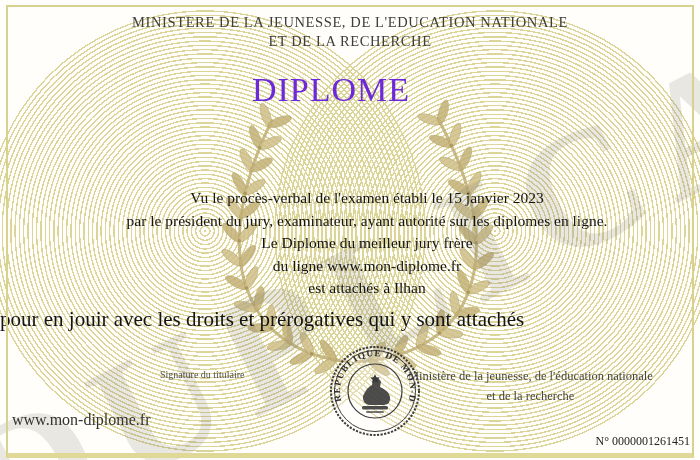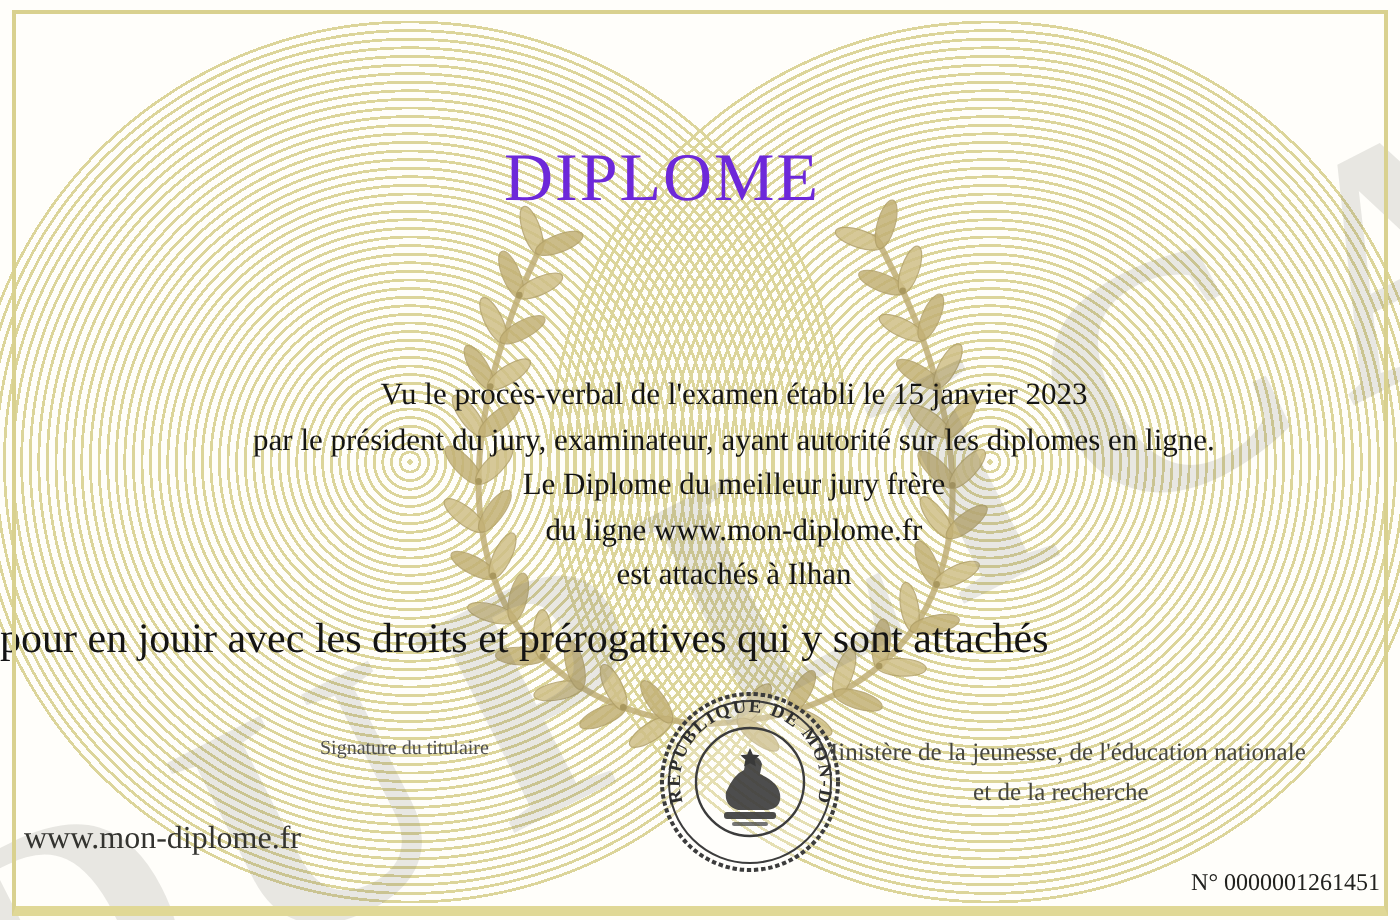--- a/index.html
+++ b/index.html
@@ -138,20 +138,24 @@
         <ellipse cx="11" cy="0" rx="12.5" ry="4.4" fill="#cfbf88" opacity="0.85" stroke="#b1a068" stroke-width="0.6" transform="translate(249.34889221191406,33.34158706665039) rotate(-70.6646877621698)"></ellipse>
         <circle cx="249.34889221191406" cy="33.34158706665039" r="1.6" fill="#a8975e"></circle>
         <ellipse cx="11" cy="0" rx="12.5" ry="4.4" fill="#cfbf88" opacity="0.85" stroke="#b1a068" stroke-width="0.6" transform="translate(238.12228393554688,10.721412658691406) rotate(-162.31777213222506)"></ellipse>
         <ellipse cx="11" cy="0" rx="12.5" ry="4.4" fill="#c3b176" opacity="0.85" stroke="#b1a068" stroke-width="0.6" transform="translate(238.12228393554688,10.721412658691406) rotate(-74.31777213222506)"></ellipse>
       </g>
   </svg>
 
   <div class="watermark">DUPLICATA</div>
 
   <div class="layer">
+    <div class="header">
+      <div>MINISTERE DE LA JEUNESSE, DE L'EDUCATION NATIONALE</div>
+      <div>ET DE LA RECHERCHE</div>
+    </div>
 
     <div class="title-block">
       <div class="title1">DIPLOME</div>
     </div>
 
     <div class="body-block">
       <div>Vu le procès-verbal de l'examen établi le 15 janvier 2023</div>
       <div>par le président du jury, examinateur, ayant autorité sur les diplomes en ligne.</div>
       <div>Le Diplome du meilleur jury frère</div>
       <div>du ligne www.mon-diplome.fr</div>

